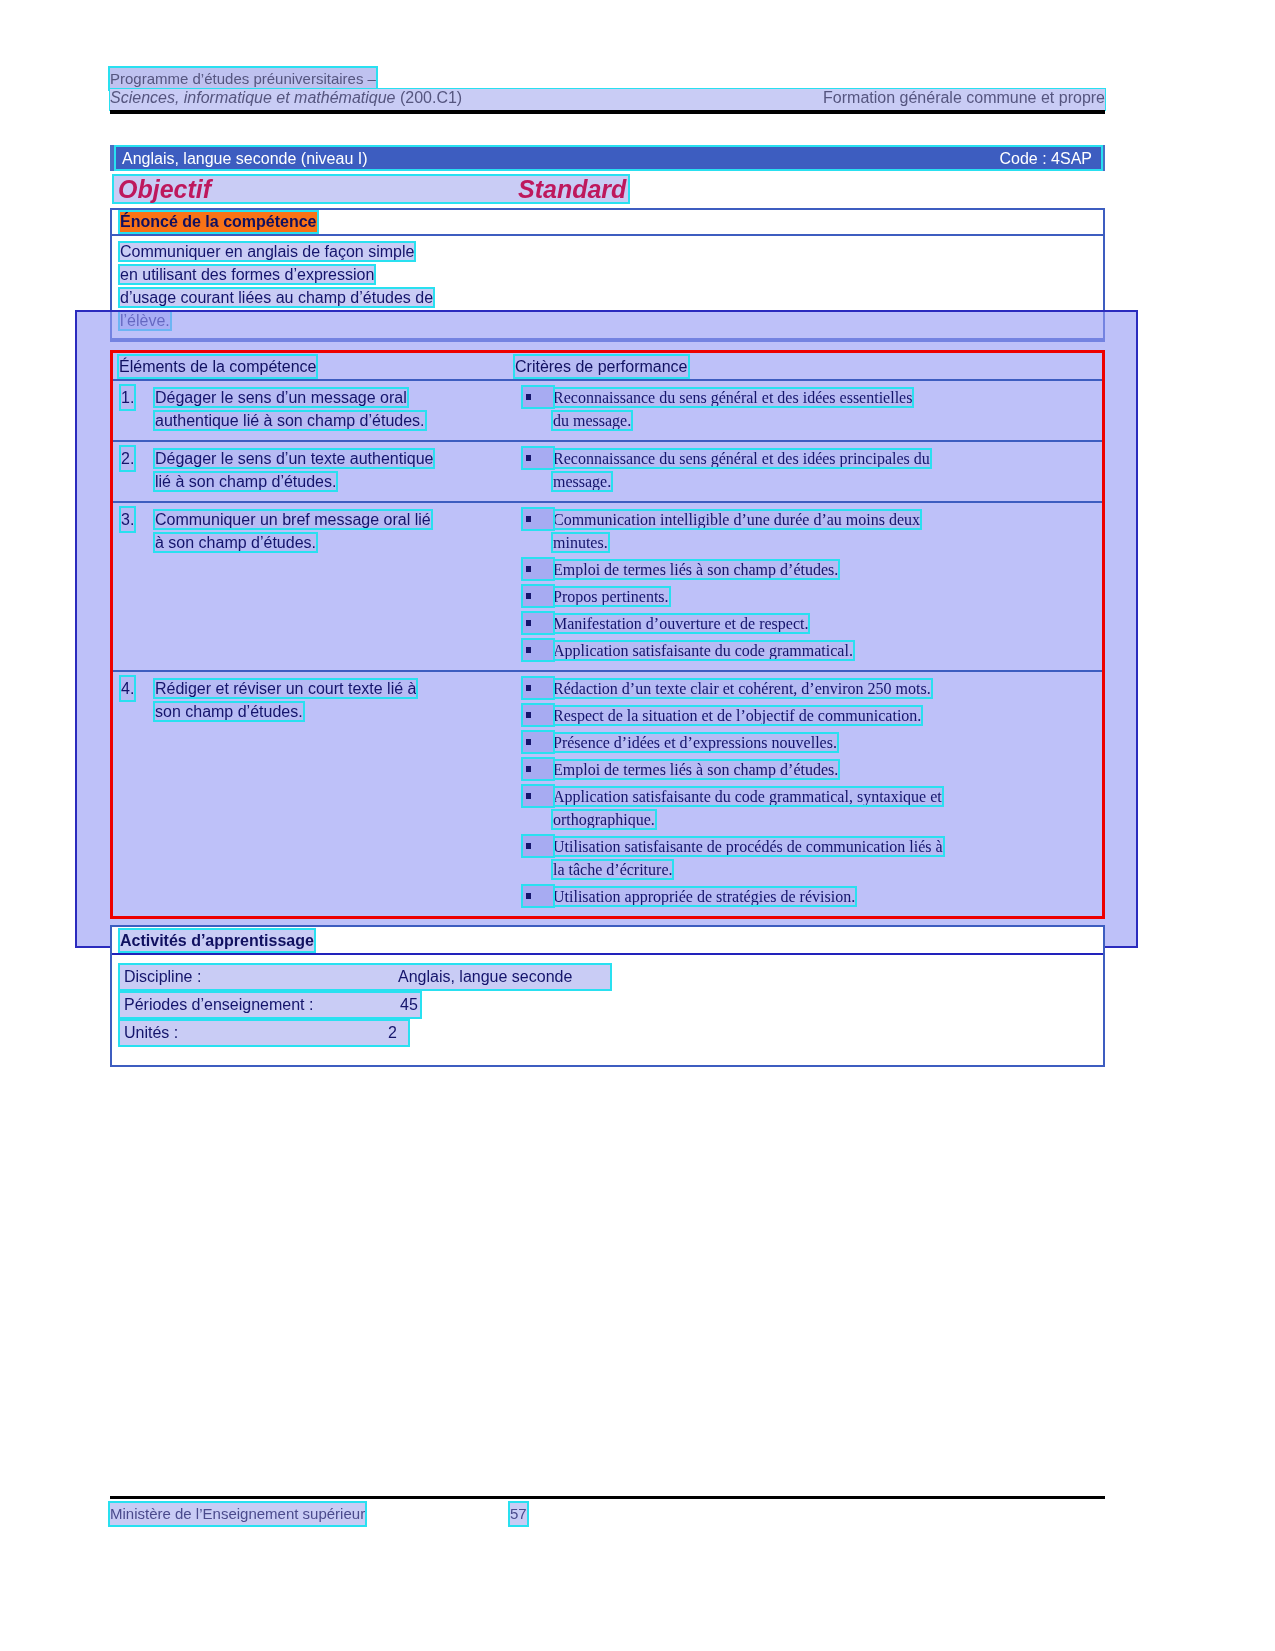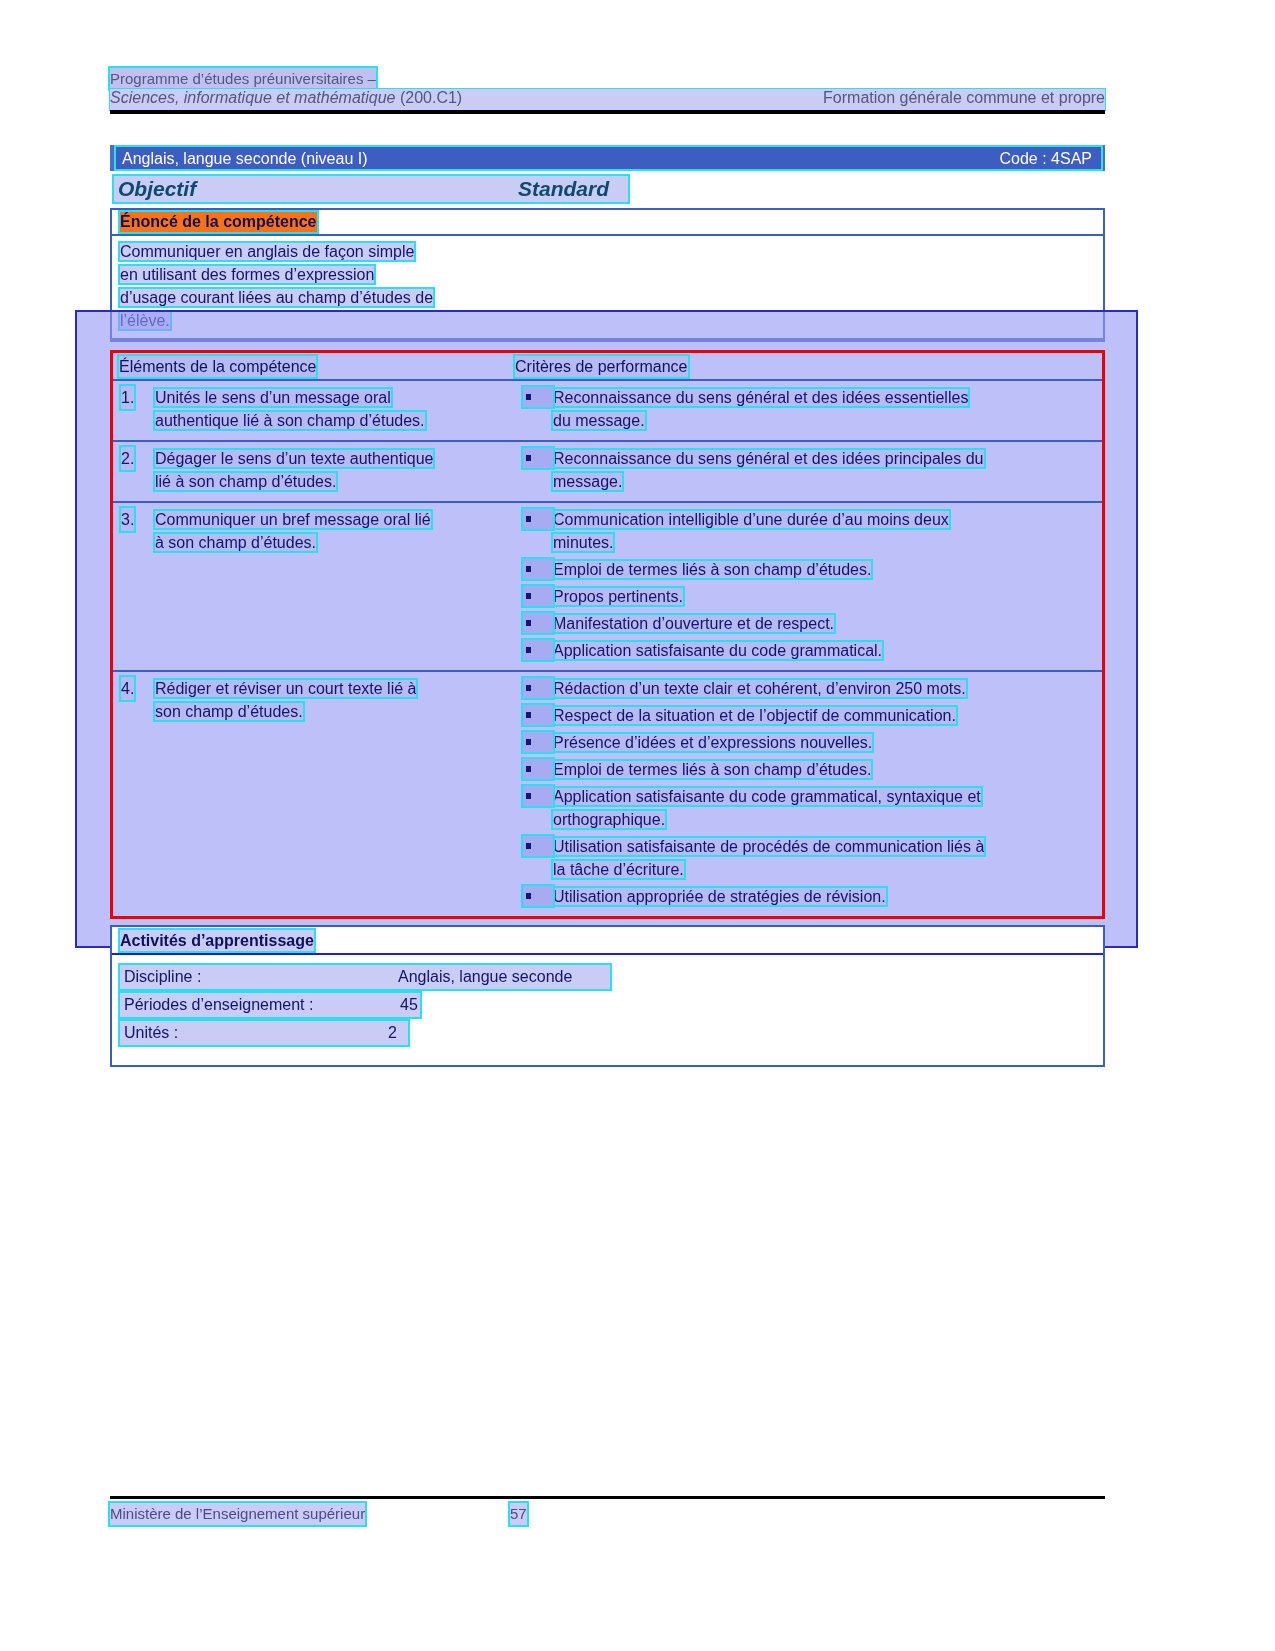--- a/index.html
+++ b/index.html
@@ -116,25 +116,25 @@
     left: 114px;
     top: 176px;
     width: 514px;
     height: 26px;
     background: #c9ccf5;
     outline: 2px solid #29e0f0;
   }
   .obj-std .lbl {
     position: absolute;
     top: 0;
-    font-size: 21px;
+    font-size: 25px;
     line-height: 26px;
     font-weight: bold;
     font-style: italic;
-    color: #0c4a6e;
+    color: #be185d;
   }
   .obj-std .lbl-objectif { left: 4px; }
   .obj-std .lbl-standard { left: 404px; }
 
   
   .main-box {
     position: absolute;
     left: 110px;
     top: 208px;
     width: 995px;
@@ -263,20 +263,21 @@
     outline: 2px solid #29e0f0;
   }
 
   .crit-item {
     position: relative;
     padding-left: 42px;
     font-size: 16px;
     line-height: 23px;
     color: #14146b;
     margin-bottom: 4px;
+    font-family: Liberation Serif, serif;
   }
   .crit-item:last-child { margin-bottom: 0; }
   .bullet-box {
     position: absolute;
     left: 12px;
     top: 1px;
     width: 30px;
     height: 20px;
     background: #a7abf2;
     outline: 2px solid #29e0f0;
@@ -448,21 +449,21 @@
     <div class="crit-head">
       <span class="col-a">Éléments de la compétence</span>
       <span class="col-b">Critères de performance</span>
     </div>
 
     <div class="crit-row">
       <div class="cell-elem">
         <div class="elem-item">
           <span class="elem-num">1.</span>
           <span class="elem-text">
-            <span class="hl">Unités le sens d’un message oral</span><br>
+            <span class="hl">Dégager le sens d’un message oral</span><br>
             <span class="hl">authentique lié à son champ d’études.</span>
           </span>
         </div>
       </div>
       <div class="cell-crit">
         <div class="crit-item">
           <span class="bullet-box">
               <span class="bullet-dot"></span>
             </span>
           <span class="crit-text">

